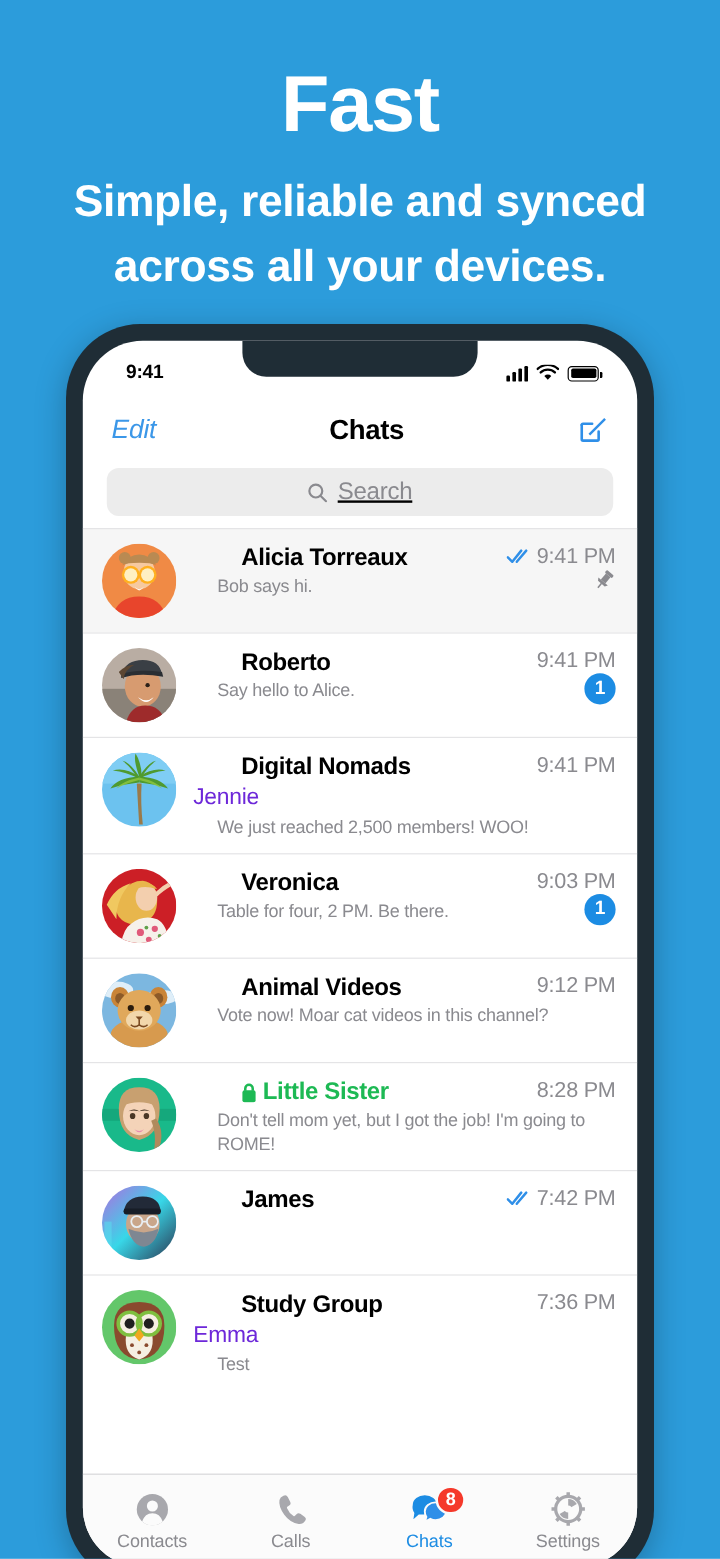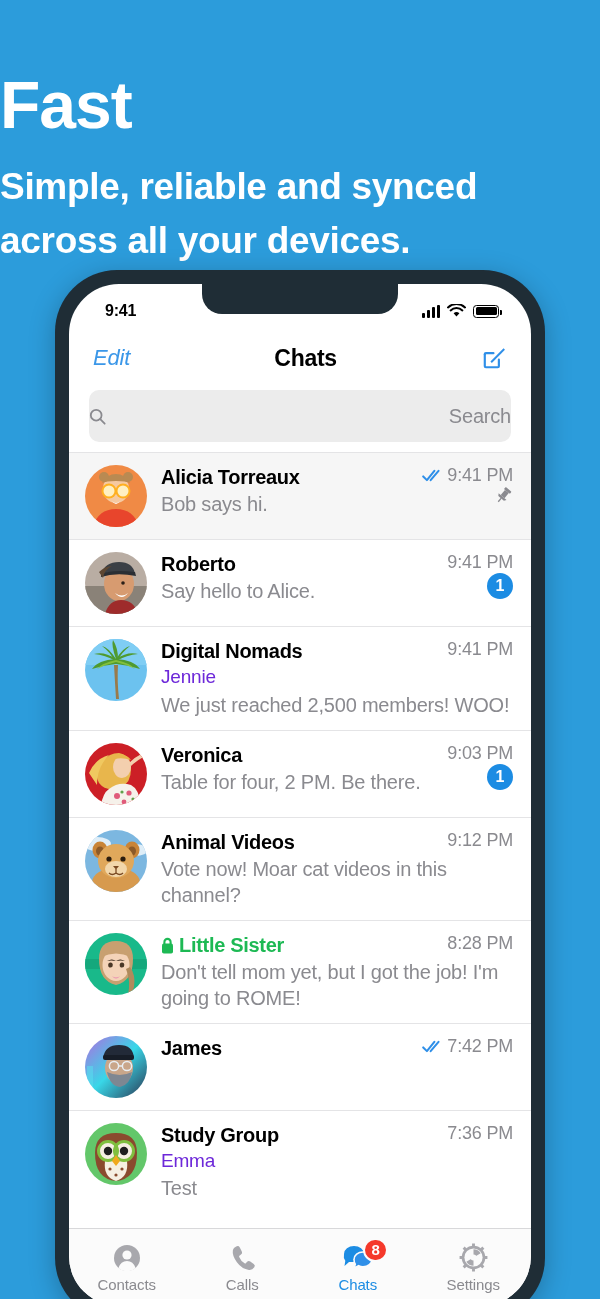--- a/index.html
+++ b/index.html
@@ -5,21 +5,21 @@
   * { margin:0; padding:0; box-sizing:border-box; }
   html,body { width:600px; height:1299px; }
   body {
     background:#2c9cdb;
     font-family:"Liberation Sans", sans-serif;
     overflow:hidden;
     position:relative;
   }
 
   
-  .promo { width:600px; padding-top:71px; text-align:left; }
+  .promo { width:600px; padding-top:52px; text-align:center; }
   .promo-title {
     color:#ffffff;
     font-size:66px;
     font-weight:bold;
     letter-spacing:-1px;
     line-height:1.05;
   }
   .promo-sub {
     color:#ffffff;
     font-size:37px;
@@ -90,23 +90,24 @@
     display:flex; align-items:center; justify-content:space-between;
     padding:0 24px;
   }
   .nav-edit { color:#3b97e8; font-size:22px; letter-spacing:-0.2px; cursor:pointer;font-style:italic; }
   .nav-title { font-size:23px; font-weight:bold; color:#000; letter-spacing:-0.3px; }
   .compose { width:26px; height:26px; cursor:pointer; }
 
   
   .searchwrap { padding:6px 20px 10px 20px; }
   .searchbar {
-    height:52px; background:#ececec; border-radius:10px;
-    display:flex; align-items:center; justify-content:space-between; gap:8px;
+    height:40px; background:#ececec; border-radius:10px;
+    display:flex; align-items:center; justify-content:center; gap:8px;
     cursor:text;
+    text-decoration:underline;
   }
   .search-ph { color:#8a8a8f; font-size:20px; letter-spacing:-0.2px; }
 
   
   .chatlist { position:relative; }
   .row {
     display:flex; padding:12px 18px 12px 16px;
     border-top:1px solid #e4e4e6;
     position:relative; cursor:pointer;
     min-height:80px;
@@ -115,28 +116,28 @@
   .avatar {
     width:62px; height:62px; border-radius:50%;
     flex:0 0 62px; margin-right:14px; overflow:hidden;
     position:relative;
   }
   .av-svg { width:100%; height:100%; display:block; }
   .row-body { flex:1 1 auto; min-width:0; padding-top:1px; }
   .row-title {
     font-size:20px; font-weight:bold; color:#000;
     letter-spacing:-0.3px; line-height:1.15;
-    display:flex; align-items:center; gap:5px;
+    display:flex; align-items:center; gap:5px;margin-left:40px;
   }
   .row-title.secret { color:#1db954; }
   .lock { width:13px; height:17px; flex:0 0 13px; }
   .row-sender { font-size:19px; color:#6d28d9; line-height:1.3; margin-top:2px; letter-spacing:-0.2px; }
   .row-msg {
-    font-size:20px; color:#8a8a8f; line-height:1.3;
-    margin-top:2px; letter-spacing:-0.2px;
+    font-size:15px; color:#8a8a8f; line-height:1.3;
+    margin-top:2px; letter-spacing:-0.2px;margin-left:20px;
   }
   .row-right {
     position:absolute; right:18px; top:12px;
     display:flex; flex-direction:column; align-items:flex-end;
     gap:0;
   }
   .time-line { display:flex; align-items:center; gap:4px; }
   .row-time { font-size:18px; color:#8a8a8f; letter-spacing:-0.2px; }
   .checks { width:21px; height:13px; }
   .badge {

